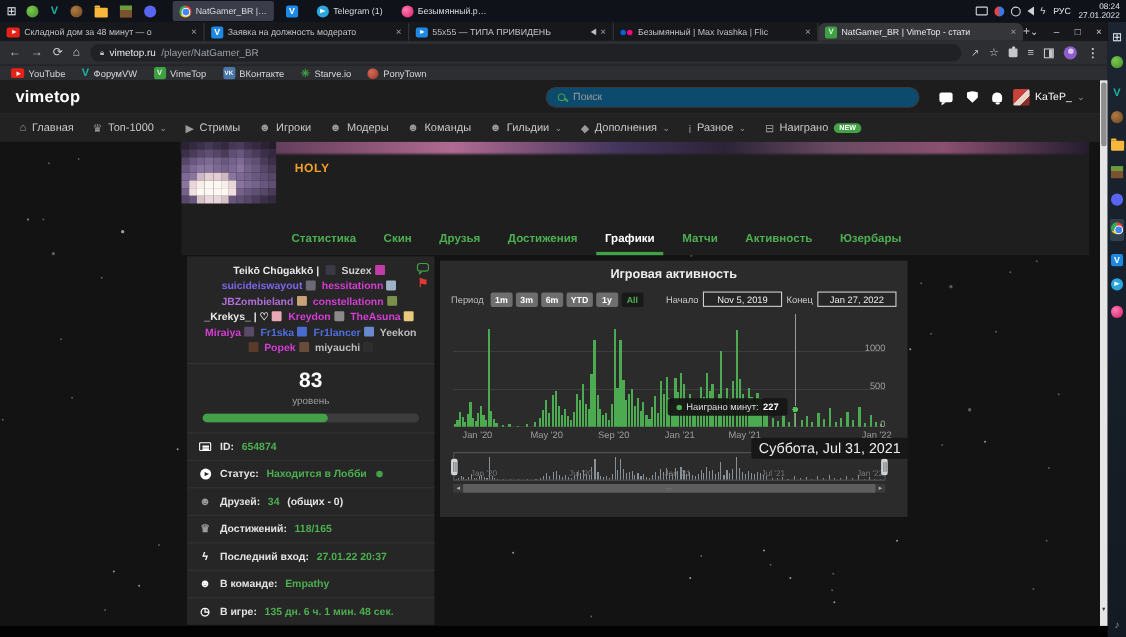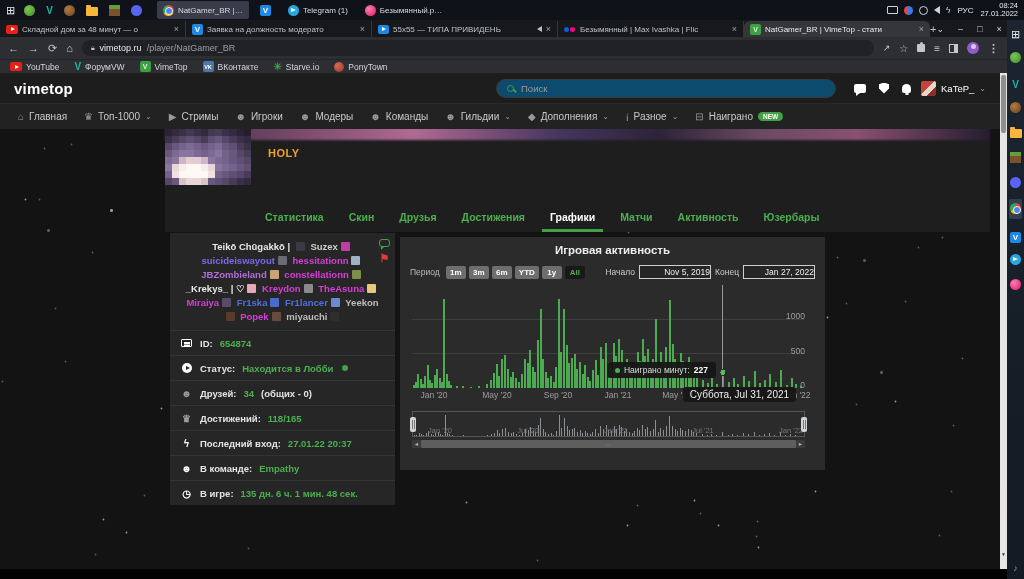--- a/index.html
+++ b/index.html
@@ -88,28 +88,28 @@
 
   
   .chart-card{position:absolute;left:400px;top:164px;width:425px;height:233px;background:#2b2b2b;z-index:4}
   .ch-title{text-align:center;padding-top:7px;font-size:11.5px;font-weight:bold;color:#ededed}
   .ch-controls{position:absolute;left:10px;right:10px;top:28px;display:flex;align-items:center;gap:4px}
   .ch-period-lab{font-size:8.5px;color:#bbb;margin-right:2px}
   .pbtn{min-width:20px;height:13px;padding:0 4px;background:#6e6e6e;border-radius:2px;color:#fff;font-size:8px;font-weight:bold;display:flex;align-items:center;justify-content:center}
   .pbtn.on{background:#191919;color:#4caf50}
   .ch-range{margin-left:auto;display:flex;align-items:center;gap:4px}
   .ch-range label{font-size:8.5px;color:#ccc}
-  .ch-range input{width:72px;height:14px;background:#262626;border:1px solid #cfcfcf;color:#ededed;font-size:8.5px;text-align:right;font-family:"Liberation Sans",sans-serif}
+  .ch-range input{width:72px;height:14px;background:#262626;border:1px solid #cfcfcf;color:#ededed;font-size:8.5px;text-align:center;font-family:"Liberation Sans",sans-serif}
   .plot{position:absolute;left:12px;top:48px;width:393px;height:103px}
   .ylab{position:absolute;font-size:8.5px;color:#9e9e9e;text-align:right;width:28px}
   .xlab{position:absolute;top:153px;font-size:8.5px;color:#9e9e9e;transform:translateX(-50%);white-space:nowrap}
   .tt-value{position:absolute;top:125px;background:rgba(22,22,22,.95);border-radius:3px;padding:3px 8px;font-size:8.5px;color:#ddd;white-space:nowrap;z-index:6;display:flex;align-items:center;gap:4px}
   .tt-value b{color:#fff}
   .tt-dot{width:5px;height:5px;border-radius:50%;background:#4caf50}
-  .tt-date{position:absolute;top:150px;background:rgba(22,22,22,.95);border-radius:3px;padding:2px 7px;font-size:10px;color:#eee;white-space:nowrap;z-index:7}
+  .tt-date{position:absolute;top:161px;background:rgba(22,22,22,.95);border-radius:3px;padding:2px 7px;font-size:13px;color:#eee;white-space:nowrap;z-index:7}
   .navig{position:absolute;left:12px;top:174px;width:393px;height:26px;border:1px solid #555}
   .nv-lab{position:absolute;bottom:1px;font-size:7.5px;color:#777;transform:translateX(-50%);white-space:nowrap}
   .handle{position:absolute;top:5px;width:6px;height:15px;background:#cfd3d6;border-radius:2px;z-index:3}
   .handle::before{content:"";position:absolute;left:1.5px;top:3px;width:1px;height:9px;background:#777;box-shadow:2px 0 0 #777}
   .ch-scroll{position:absolute;left:12px;top:203px;width:393px;height:8px;background:#3a3a3a;display:flex;align-items:center}
   .ch-scroll .sarr{width:9px;text-align:center;font-size:5.5px;color:#aaa}
   .ch-scroll .sthumb{flex:1;height:8px;background:#5e5e5e;border-radius:1px;display:flex;align-items:center;justify-content:center;color:#999;font-size:6px;letter-spacing:1px}
   .ch-caption{position:absolute;left:0;right:0;top:216px;text-align:center;font-size:9.5px;color:#b5b5b5}
 
   .bottom-strip{position:absolute;left:0;bottom:0;width:1000px;height:10px;background:#020202;z-index:8}
@@ -488,20 +488,27 @@
         </div>
     </div>
 
     <div class="sidebar">
       <div class="friends" id="friends">
         <span class="fr-corner">
           <span class="ic ic-chatg"></span>
           <span class="ic ic-flag">⚑</span>
         </span>
       <span style="color:#e8e8e8">Teikō Chūgakkō | </span><span class="fr-av" style="background:#3a3a46"></span> <span style="color:#cfcfcf">Suzex</span><span class="fr-av" style="background:#c23ca8"></span> <span style="color:#7b68ee">suicideiswayout</span><span class="fr-av" style="background:#6a6a74"></span> <span style="color:#d63ed6">hessitationn</span><span class="fr-av" style="background:#9fb3c8"></span> <span style="color:#b06fd8">JBZombieland</span><span class="fr-av" style="background:#caa27a"></span> <span style="color:#d63ed6">constellationn</span><span class="fr-av" style="background:#7a8f4a"></span> <span style="color:#e8e8e8">_Krekys_ | ♡</span><span class="fr-av" style="background:#e8a8b8"></span> <span style="color:#d63ed6">Kreydon</span><span class="fr-av" style="background:#8a8a8a"></span> <span style="color:#d63ed6">TheAsuna</span><span class="fr-av" style="background:#e8c87a"></span> <span style="color:#d63ed6">Miraiya</span><span class="fr-av" style="background:#5a4a6a"></span> <span style="color:#4f6fe0">Fr1ska</span><span class="fr-av" style="background:#4a6ad0"></span> <span style="color:#4f6fe0">Fr1lancer</span><span class="fr-av" style="background:#6a8ad0"></span> <span style="color:#bdbdbd">Yeekon</span><span class="fr-av" style="background:#5a3a2a"></span> <span style="color:#d63ed6">Popek</span><span class="fr-av" style="background:#6a4a3a"></span> <span style="color:#bdbdbd">miyauchi</span><span class="fr-av" style="background:#2e2e2e"></span></div>
+      <div class="level">
+        <div class="lvl-num">83</div>
+        <div class="lvl-lab">уровень</div>
+        <div class="lvl-bar">
+            <div class="lvl-fill" id="lvl-fill" style="width: 58%;"></div>
+          </div>
+      </div>
       <div id="stat-rows">
           <div class="stat-row">
             <span class="stat-ic">
               <span class="ic ic-idcard "></span>
             </span>
             <span>ID:</span>
             <span class="val">654874</span>
           </div>
           <div class="stat-row">
             <span class="stat-ic">

